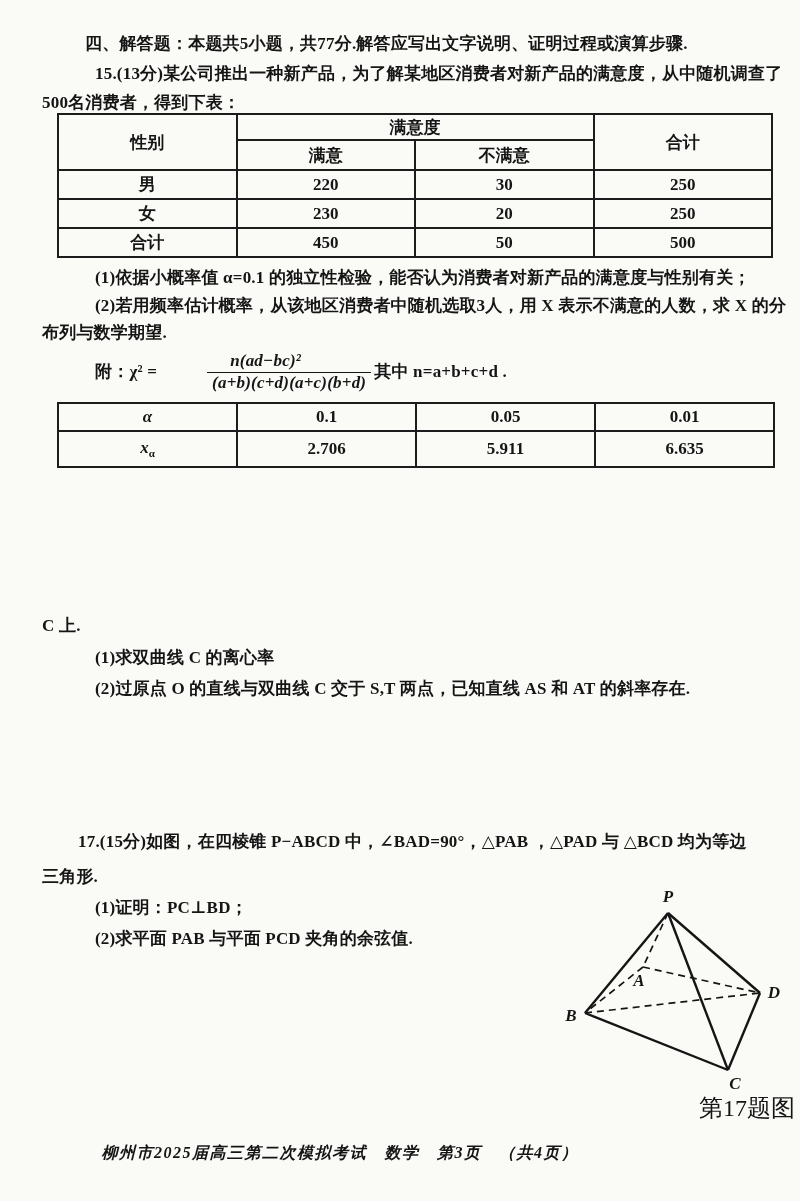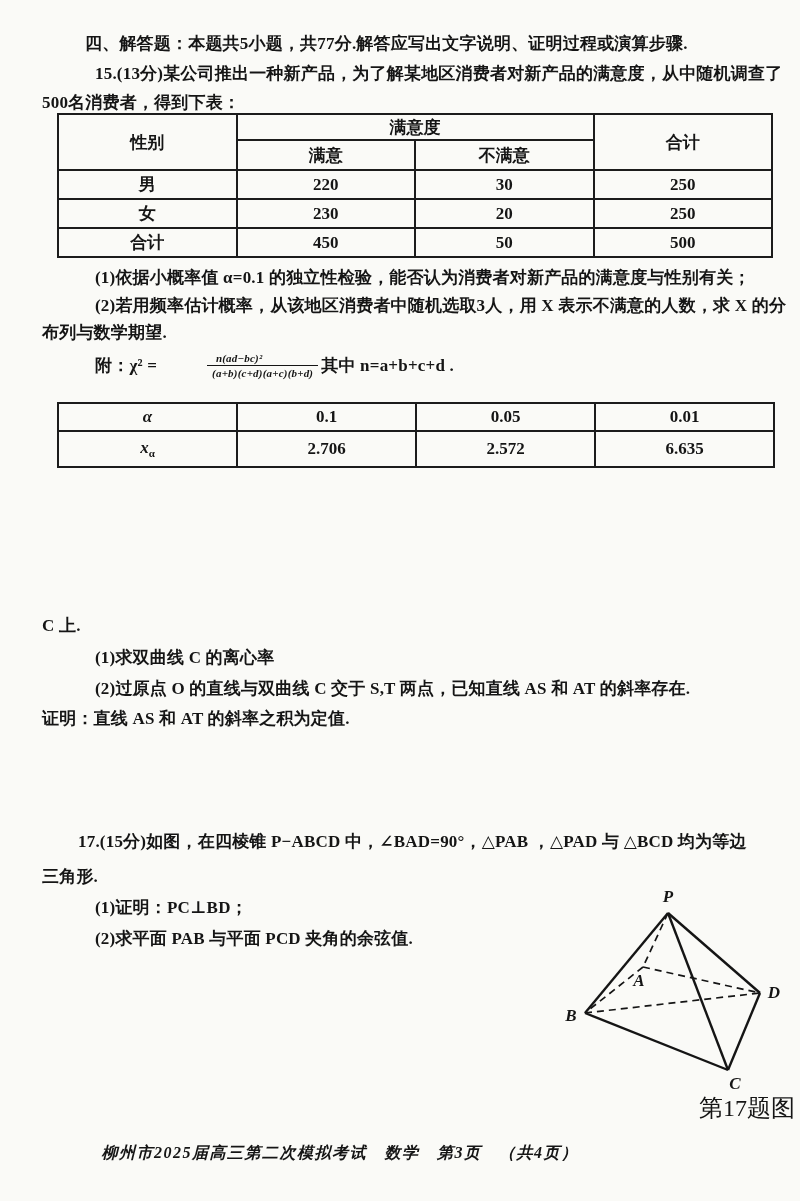--- a/index.html
+++ b/index.html
@@ -26,21 +26,21 @@
   }
   table.exam td, table.exam th {
     border:2px solid #1c1c1c; text-align:center; padding:0;
     font-weight:600;
   }
 
   
   .frac {
     display:inline-flex; flex-direction:column; align-items:center;
     vertical-align:middle; line-height:1.1; font-style:italic;
-    margin:0 3px; font-size:11px;
+    margin:0 3px; font-size:17px;
   }
   .frac .num { display:block; padding:0 5px 1px; }
   .frac .den { display:block; border-top:1.7px solid #151515; padding:1px 5px 0;margin-left:47px; }
 
   .mi { font-style:italic; }
   .sqrt-rad { border-top:1.7px solid #151515; padding:0 1px; }
 
   .flexline { display:inline-flex; align-items:center; }
 
   
@@ -128,30 +128,29 @@
     <tbody>
         <tr style="height:28px;">
       <td class="mi">α</td>
       <td>0.1</td>
       <td>0.05</td>
       <td>0.01</td>
     </tr>
     <tr style="height:36px;">
       <td><i>x</i><sub>α</sub></td>
       <td>2.706</td>
-      <td>2.572</td>
+      <td>5.911</td>
       <td>6.635</td>
     </tr>
   </tbody>
     </table>
 
   <div class="tline" style="top:615px; left:42px;">C 上.</div>
   <div class="tline" style="top:647px; left:95px;">(1)求双曲线 C 的离心率</div>
   <div class="tline" style="top:678px; left:95px;">(2)过原点 O 的直线与双曲线 C 交于 S,T 两点，已知直线 AS 和 AT 的斜率存在.</div>
-  <div class="tline" style="top:708px; left:42px;">证明：直线 AS 和 AT 的斜率之积为定值.</div>
 
   <div class="tline" style="top:831px; left:78px;">17.(15分)如图，在四棱锥 P−ABCD 中，∠BAD=90°，△PAB ，△PAD 与 △BCD 均为等边</div>
   <div class="tline" style="top:866px; left:42px;">三角形.</div>
   <div class="tline" style="top:897px; left:95px;">(1)证明：PC⊥BD；</div>
   <div class="tline" style="top:928px; left:95px;">(2)求平面 PAB 与平面 PCD 夹角的余弦值.</div>
 
   <svg style="position:absolute; left:545px; top:882px;" width="250" height="215" viewBox="0 0 250 215">
 
     <line x1="123" y1="31" x2="98" y2="85" stroke="#151515" stroke-width="1.7" stroke-dasharray="7 5"></line>
     <line x1="98" y1="85" x2="40" y2="131" stroke="#151515" stroke-width="1.7" stroke-dasharray="7 5"></line>

